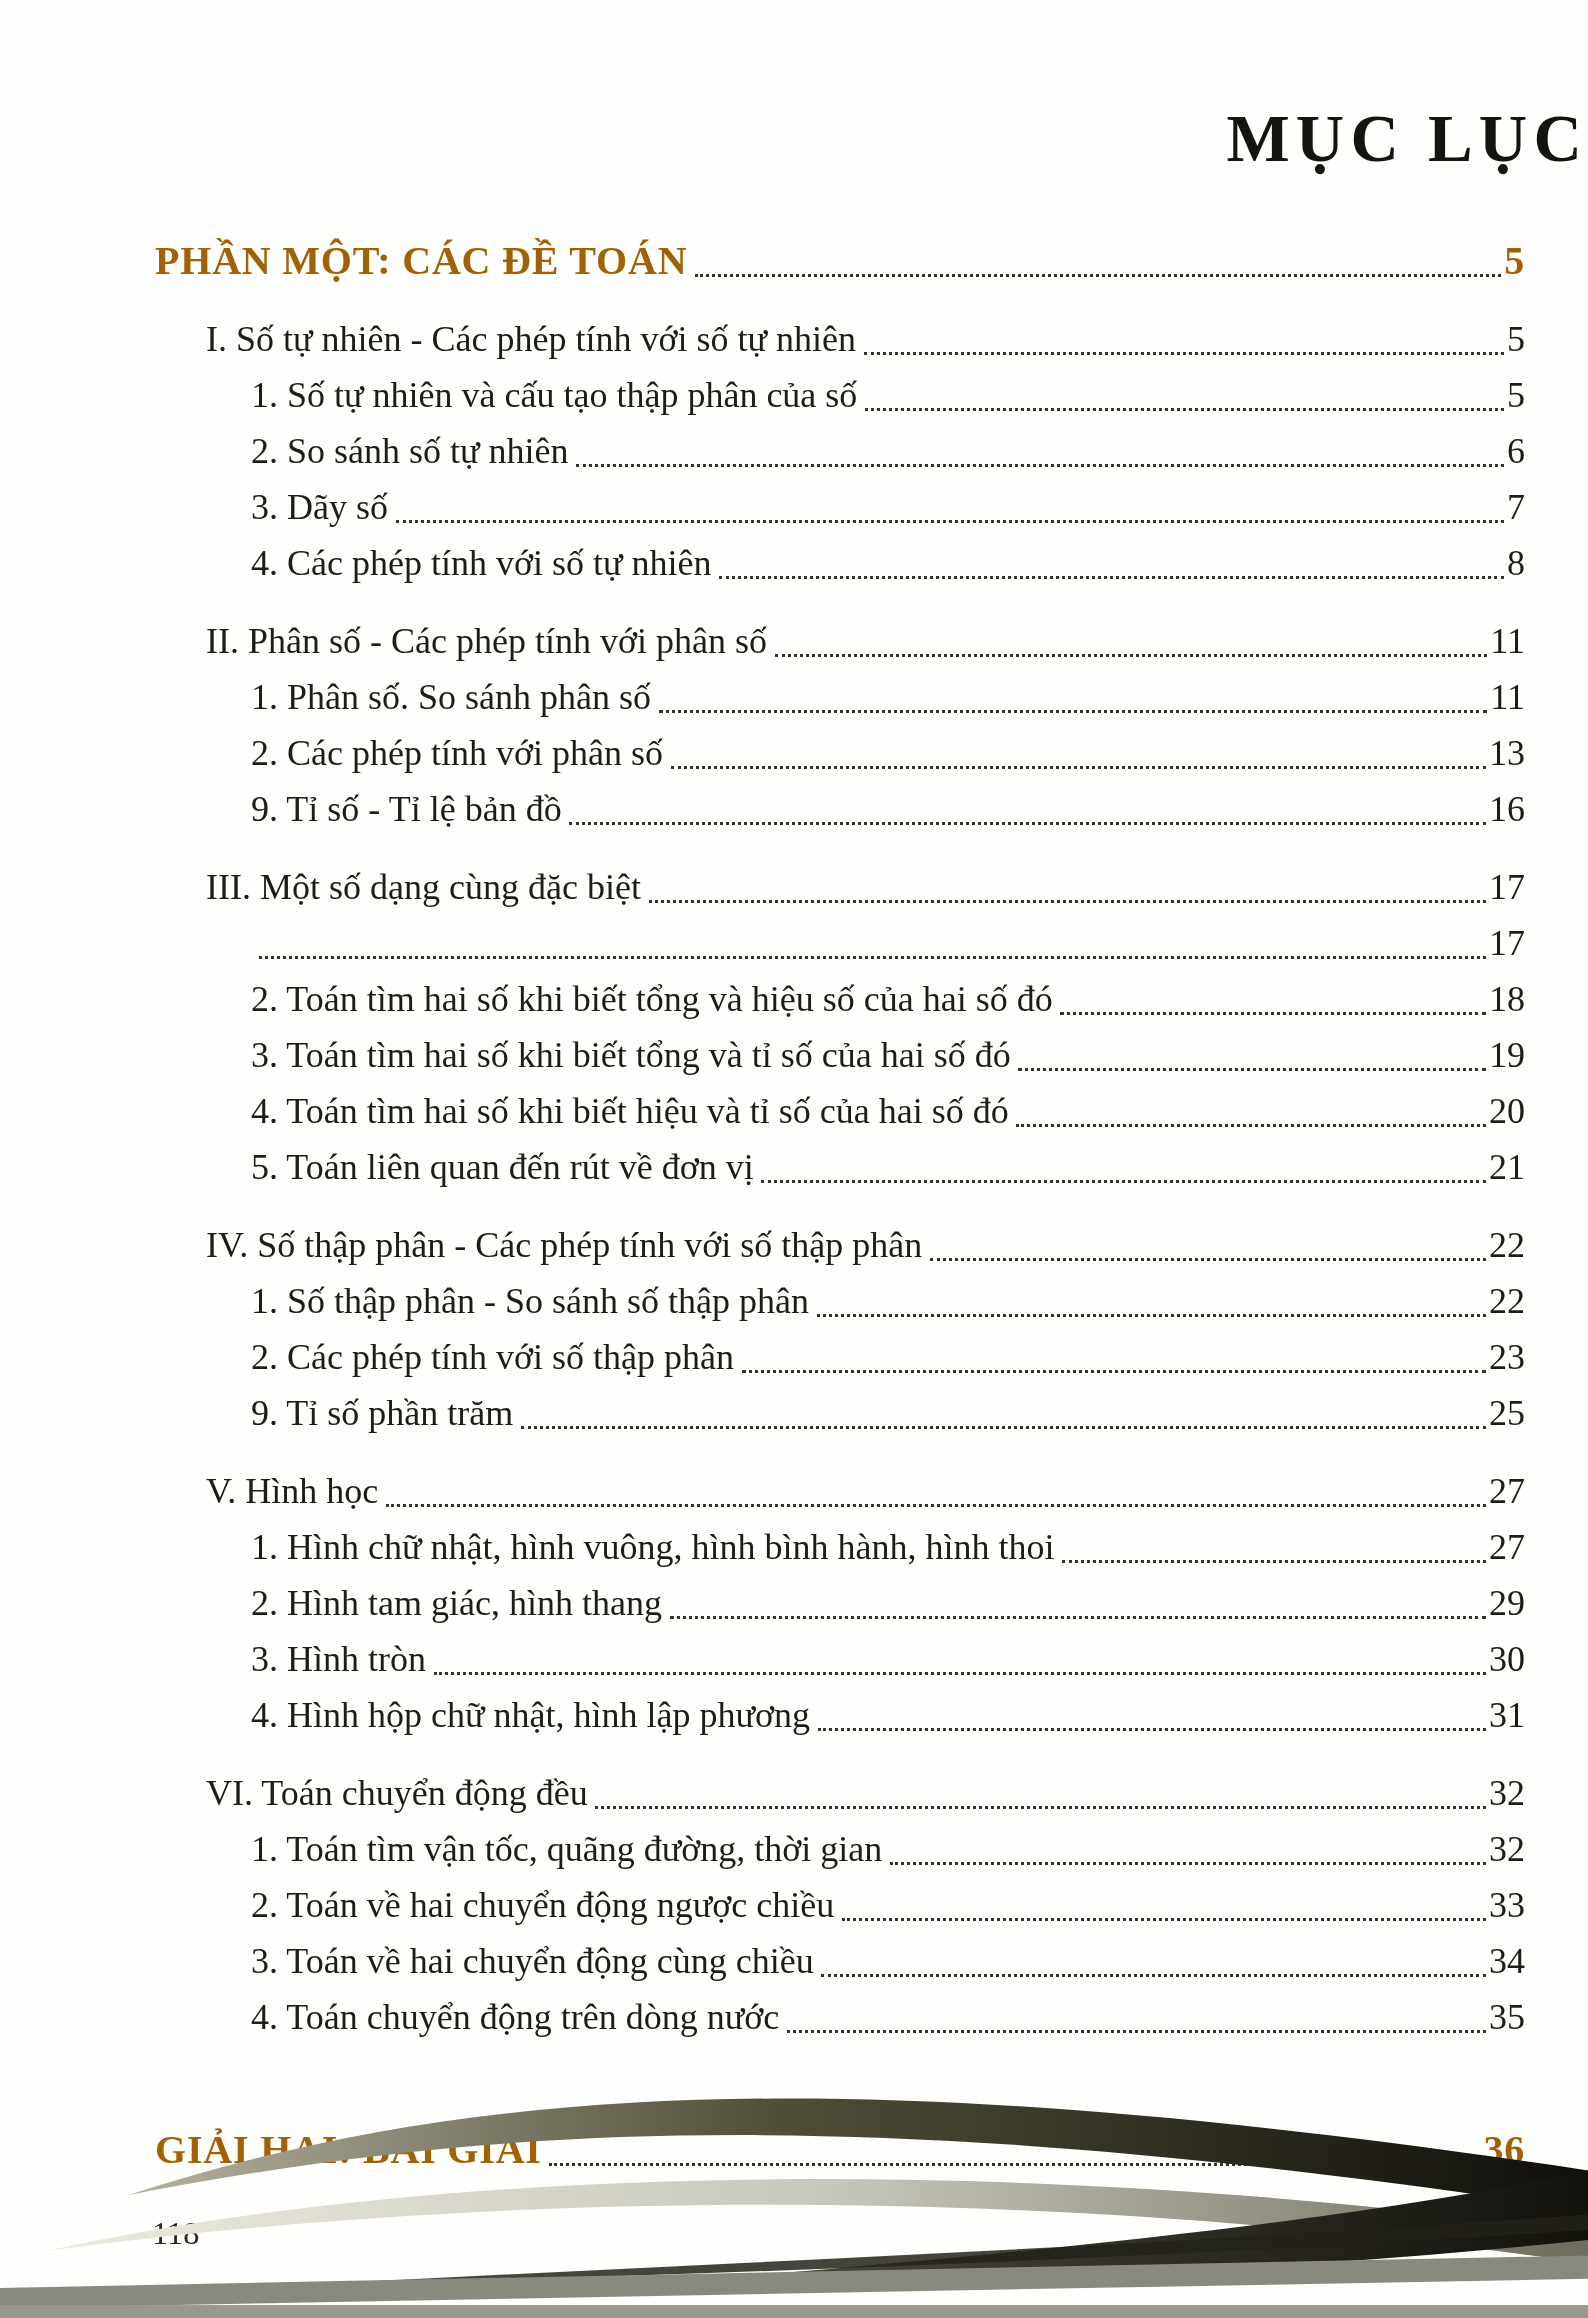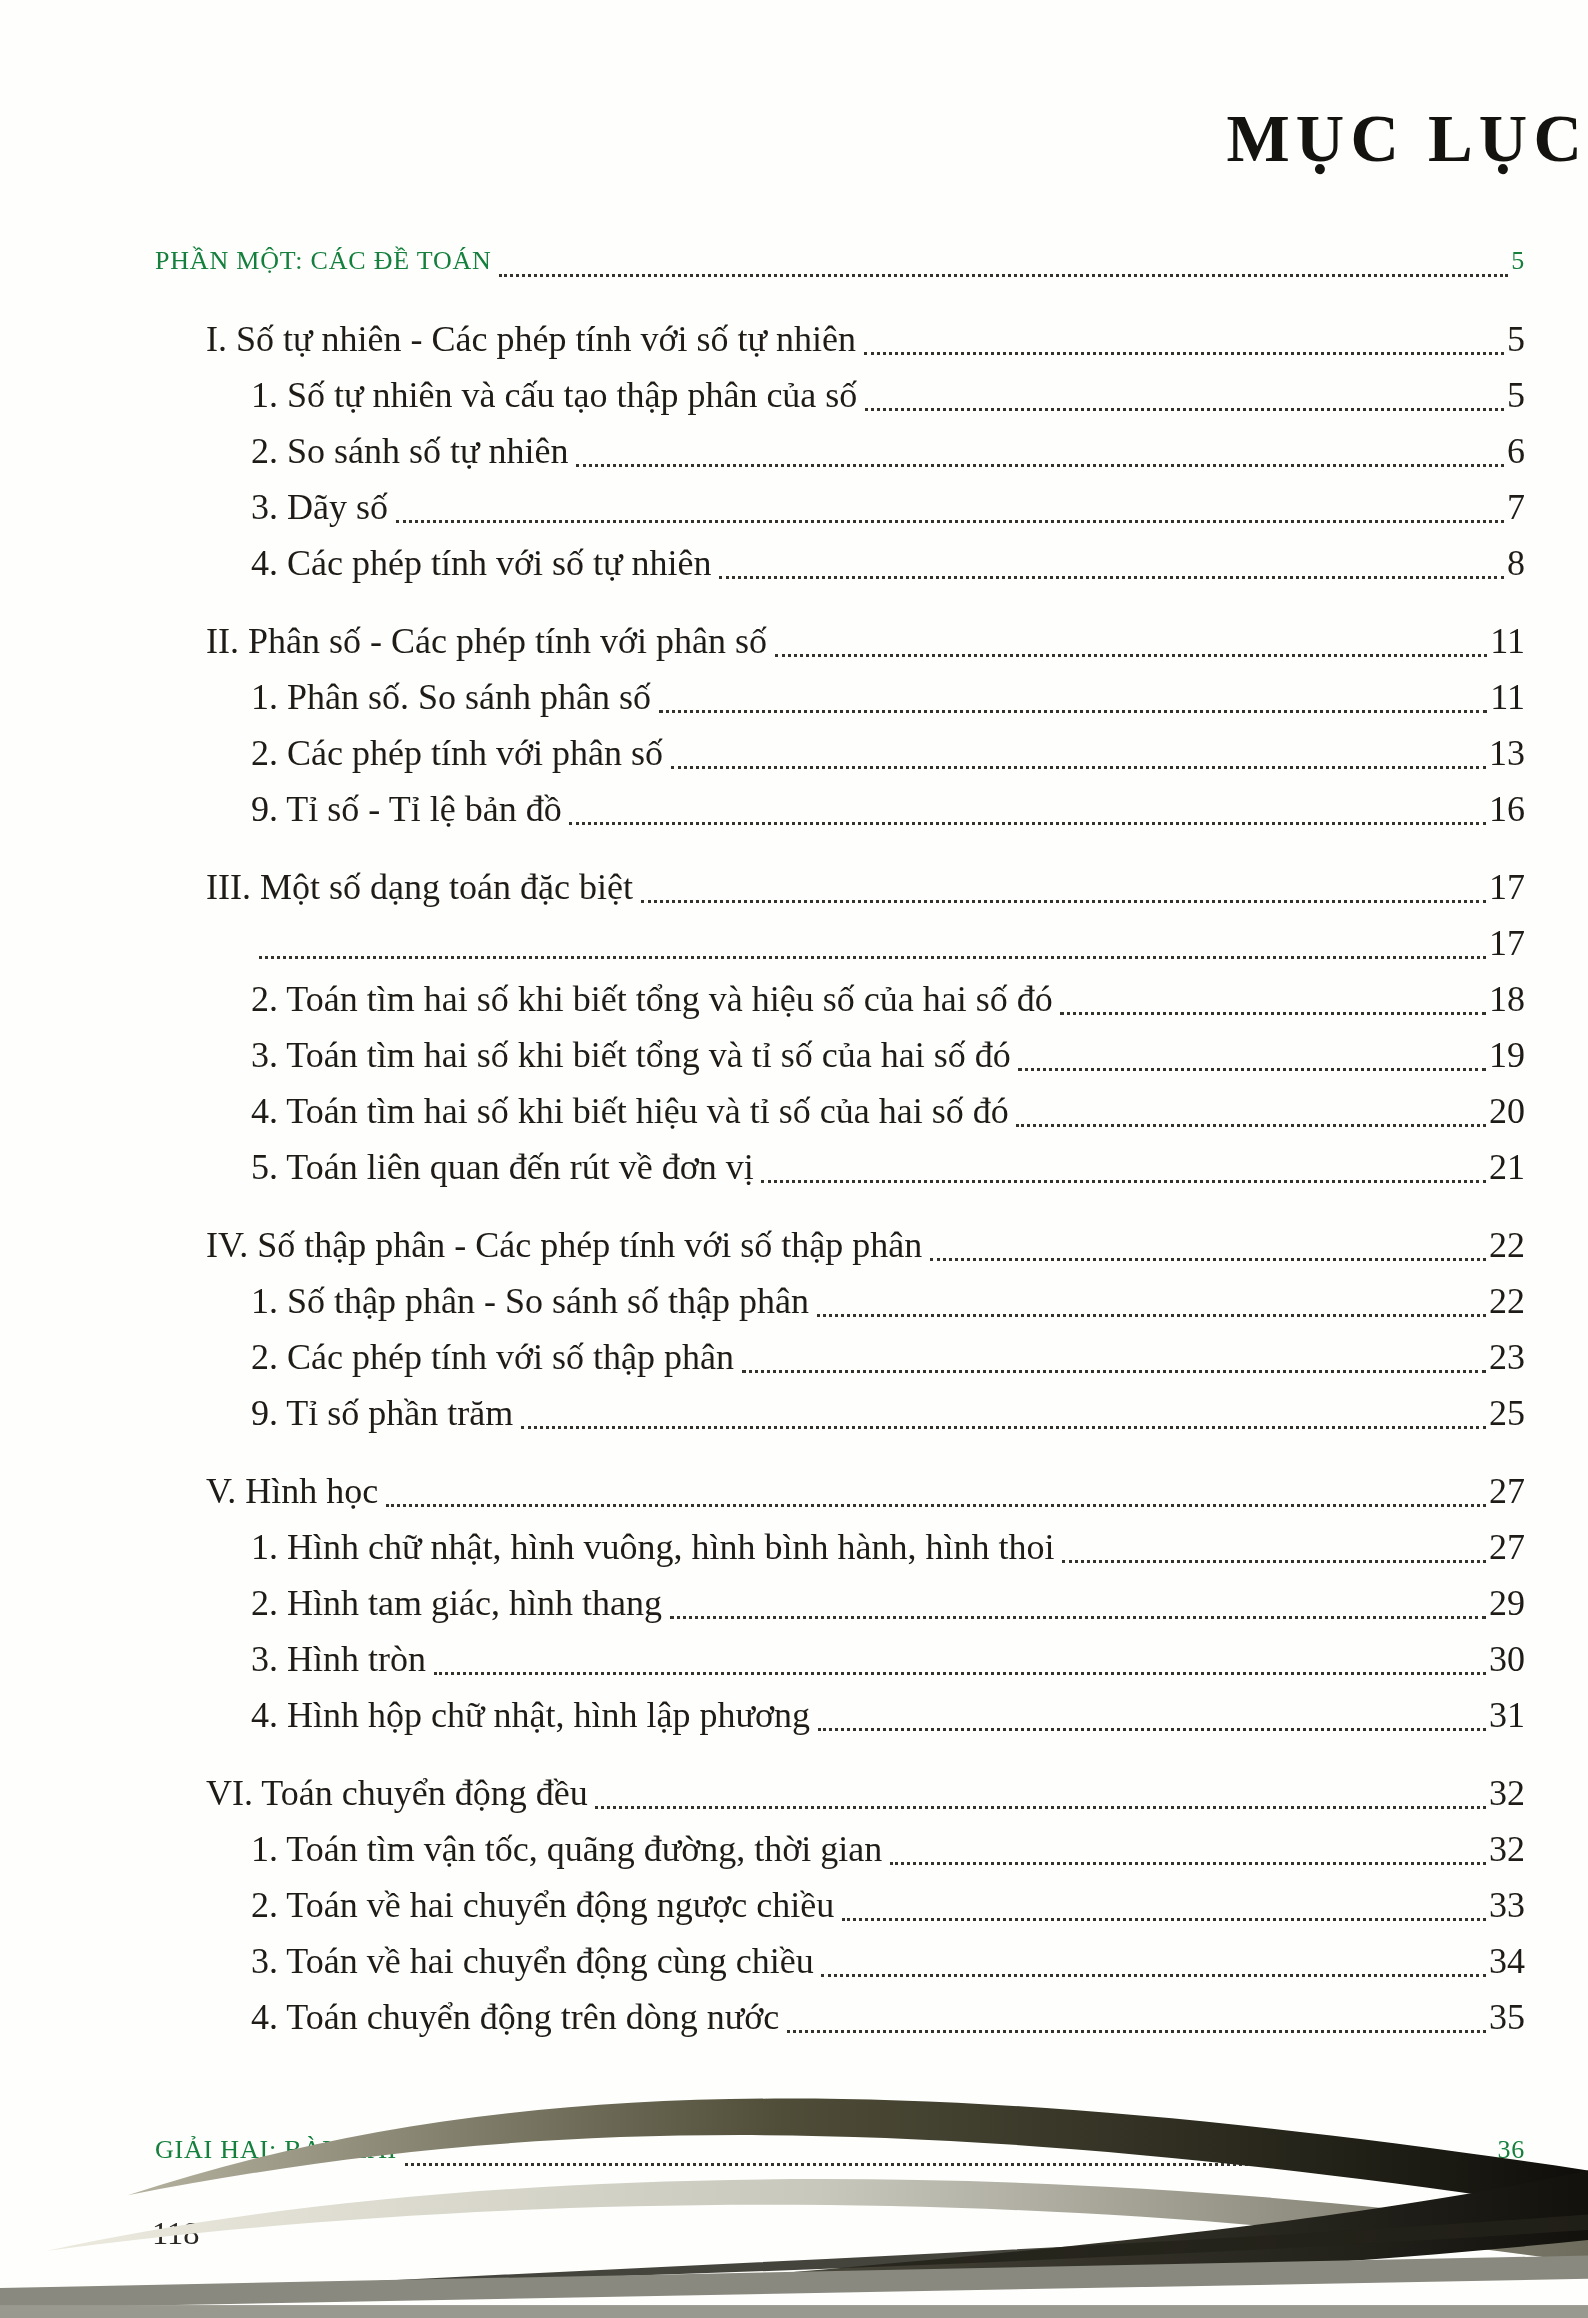--- a/index.html
+++ b/index.html
@@ -30,21 +30,21 @@
   }
   .toc-row {
     display: flex;
     align-items: baseline;
     font-size: 36px;
     line-height: 56px;
     white-space: nowrap;
   }
   .toc-row.level-1 { padding-left: 51px; margin-top: 22px; }
   .toc-row.level-2 { padding-left: 96px; }
-  .toc-row.bold  { font-weight: normal; font-size: 26px; letter-spacing: 0.8px; color:#15803d; }
+  .toc-row.bold  { font-weight: bold; font-size: 40px; letter-spacing: 0.8px; color:#a16207; }
   #toc-list .level-0:not(:first-child) { margin-top: 77px; }
   .toc-label { flex: 0 0 auto; }
   .toc-leader {
     flex: 1 1 auto;
     min-width: 31px;
     align-self: flex-end;
     border-bottom: 3.1px dotted #35322c;
     margin: 0 3.1px 12.4px 7.7px;
   }
   .toc-page { flex: 0 0 auto; }
@@ -116,21 +116,21 @@
         <span class="toc-label">2. Các phép tính với phân số</span>
         <span class="toc-leader"></span>
         <span class="toc-page">13</span>
       </div>
       <div class="toc-row level-2">
         <span class="toc-label">9. Tỉ số - Tỉ lệ bản đồ</span>
         <span class="toc-leader"></span>
         <span class="toc-page">16</span>
       </div>
       <div class="toc-row level-1">
-        <span class="toc-label">III. Một số dạng toán đặc biệt</span>
+        <span class="toc-label">III. Một số dạng cùng đặc biệt</span>
         <span class="toc-leader"></span>
         <span class="toc-page">17</span>
       </div>
       <div class="toc-row level-2">
         <span class="toc-leader"></span>
         <span class="toc-page">17</span>
       </div>
       <div class="toc-row level-2">
         <span class="toc-label">2. Toán tìm hai số khi biết tổng và hiệu số của hai số đó</span>
         <span class="toc-leader"></span>

